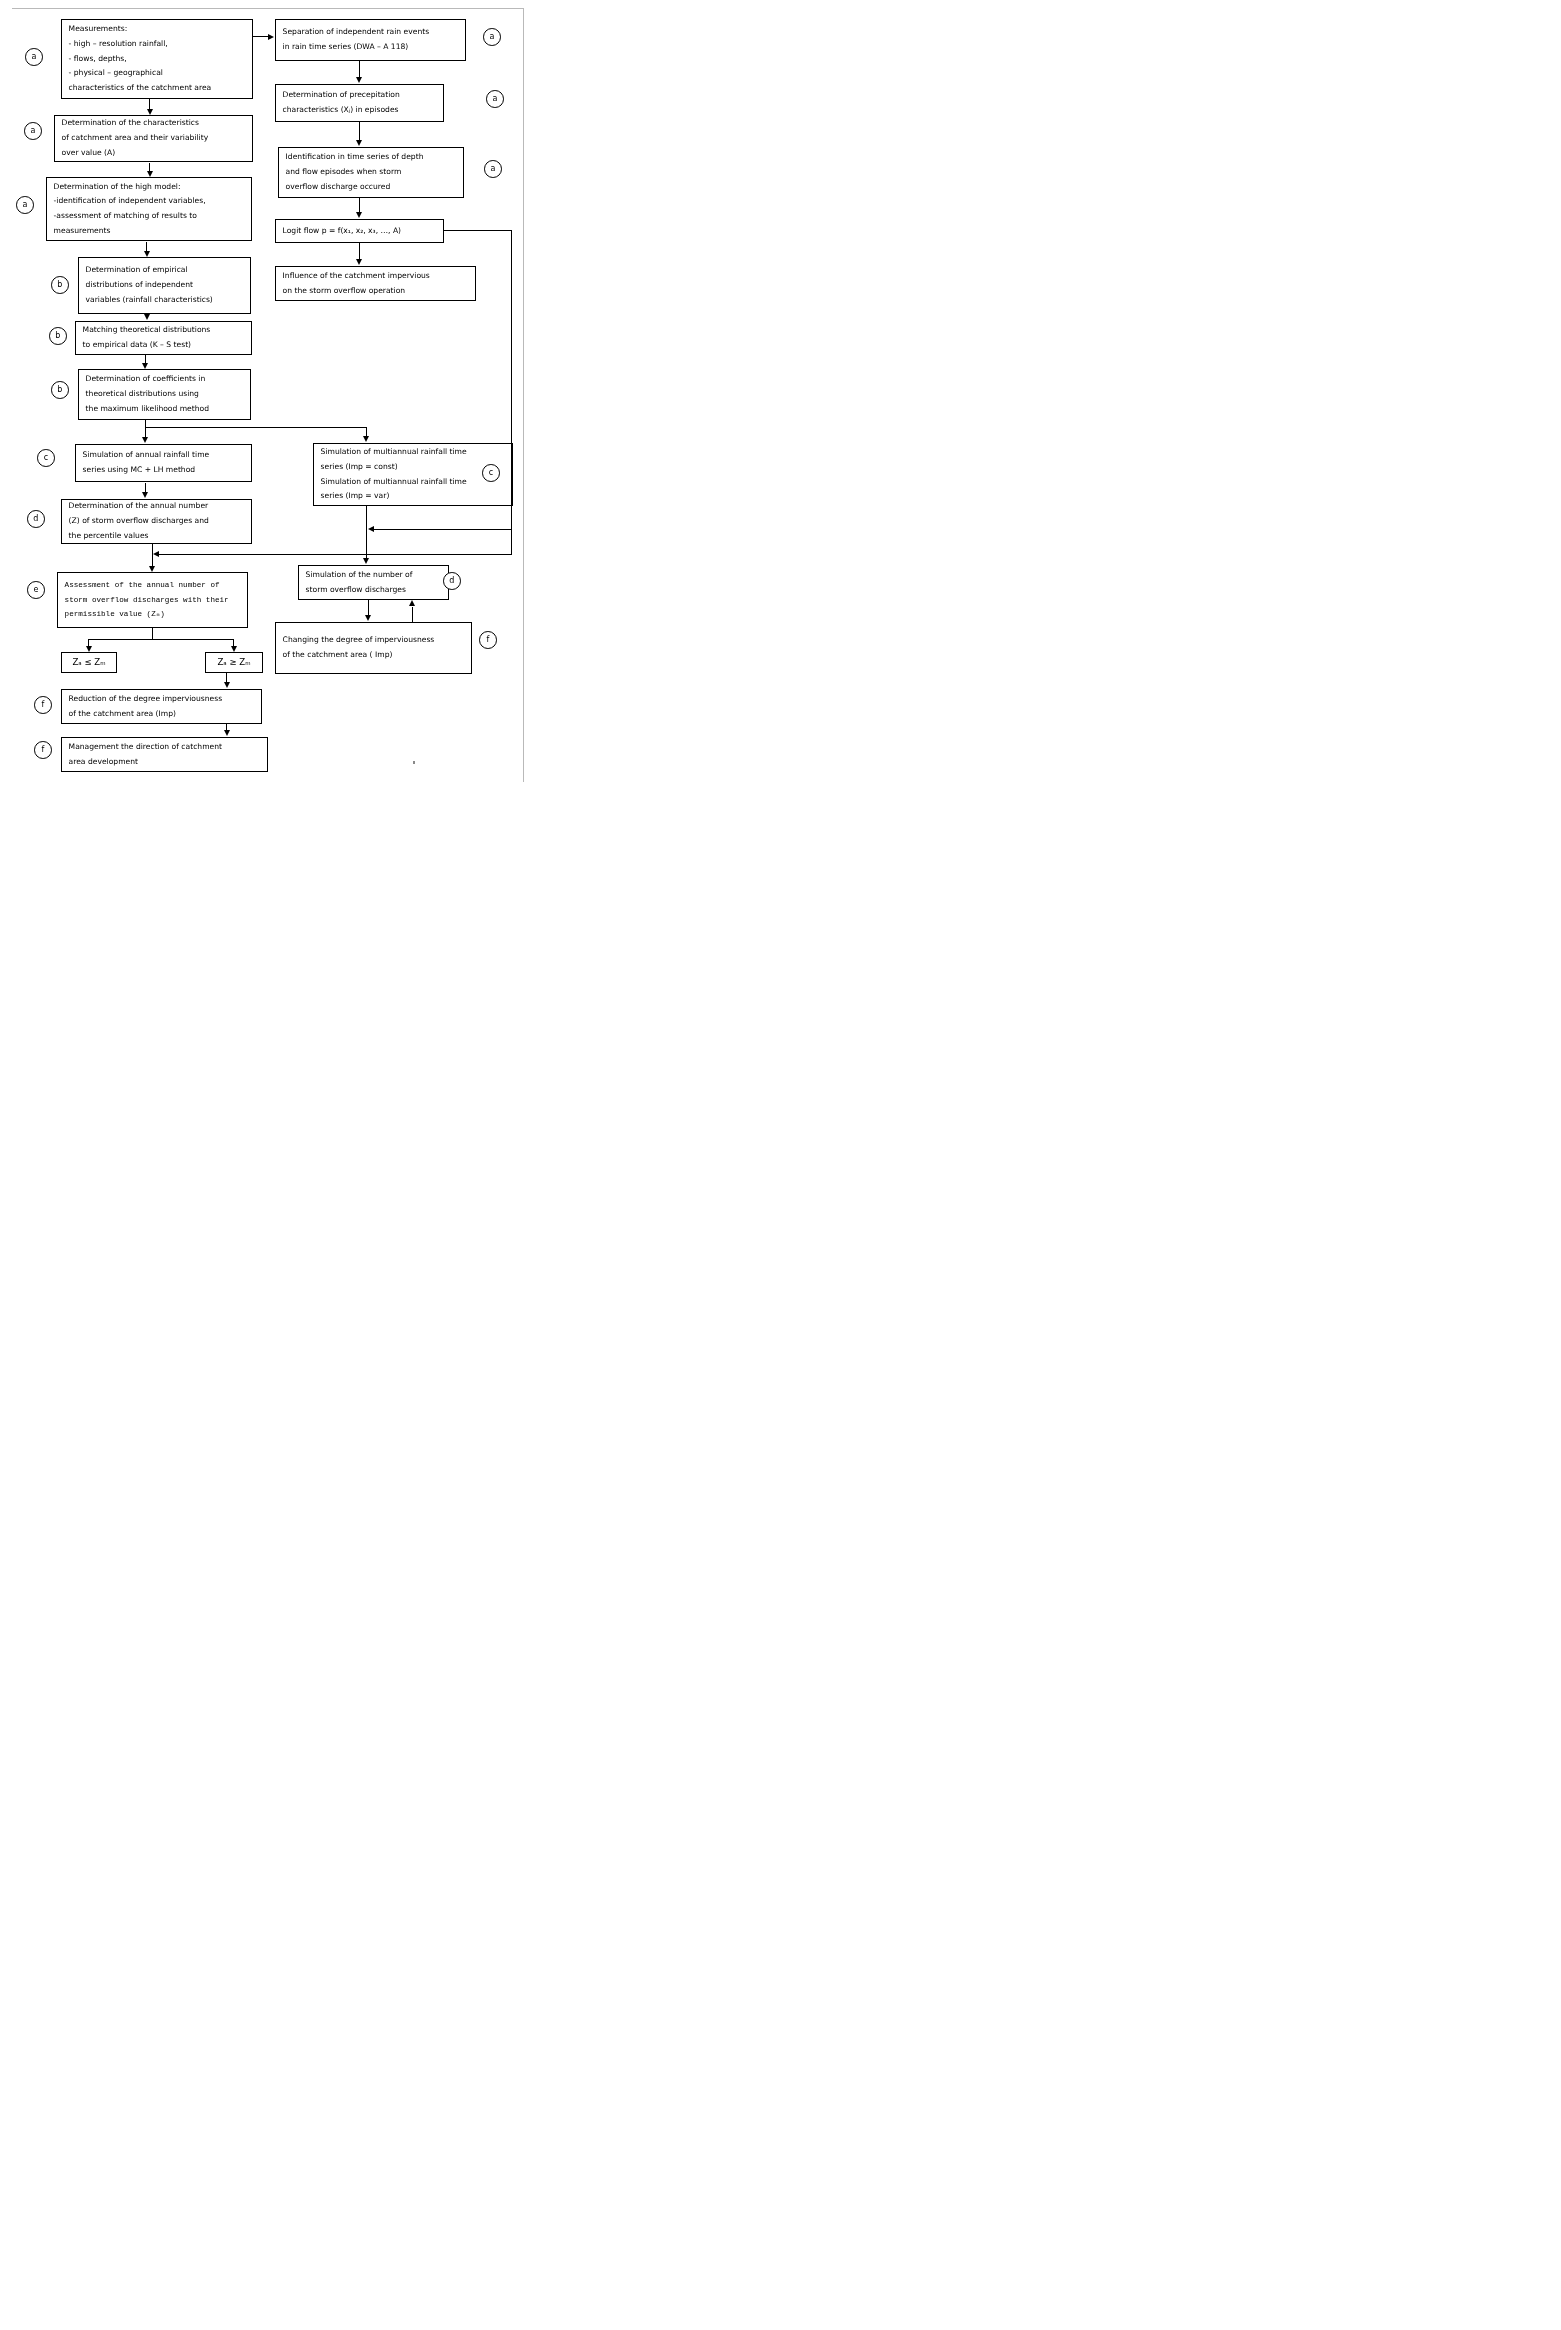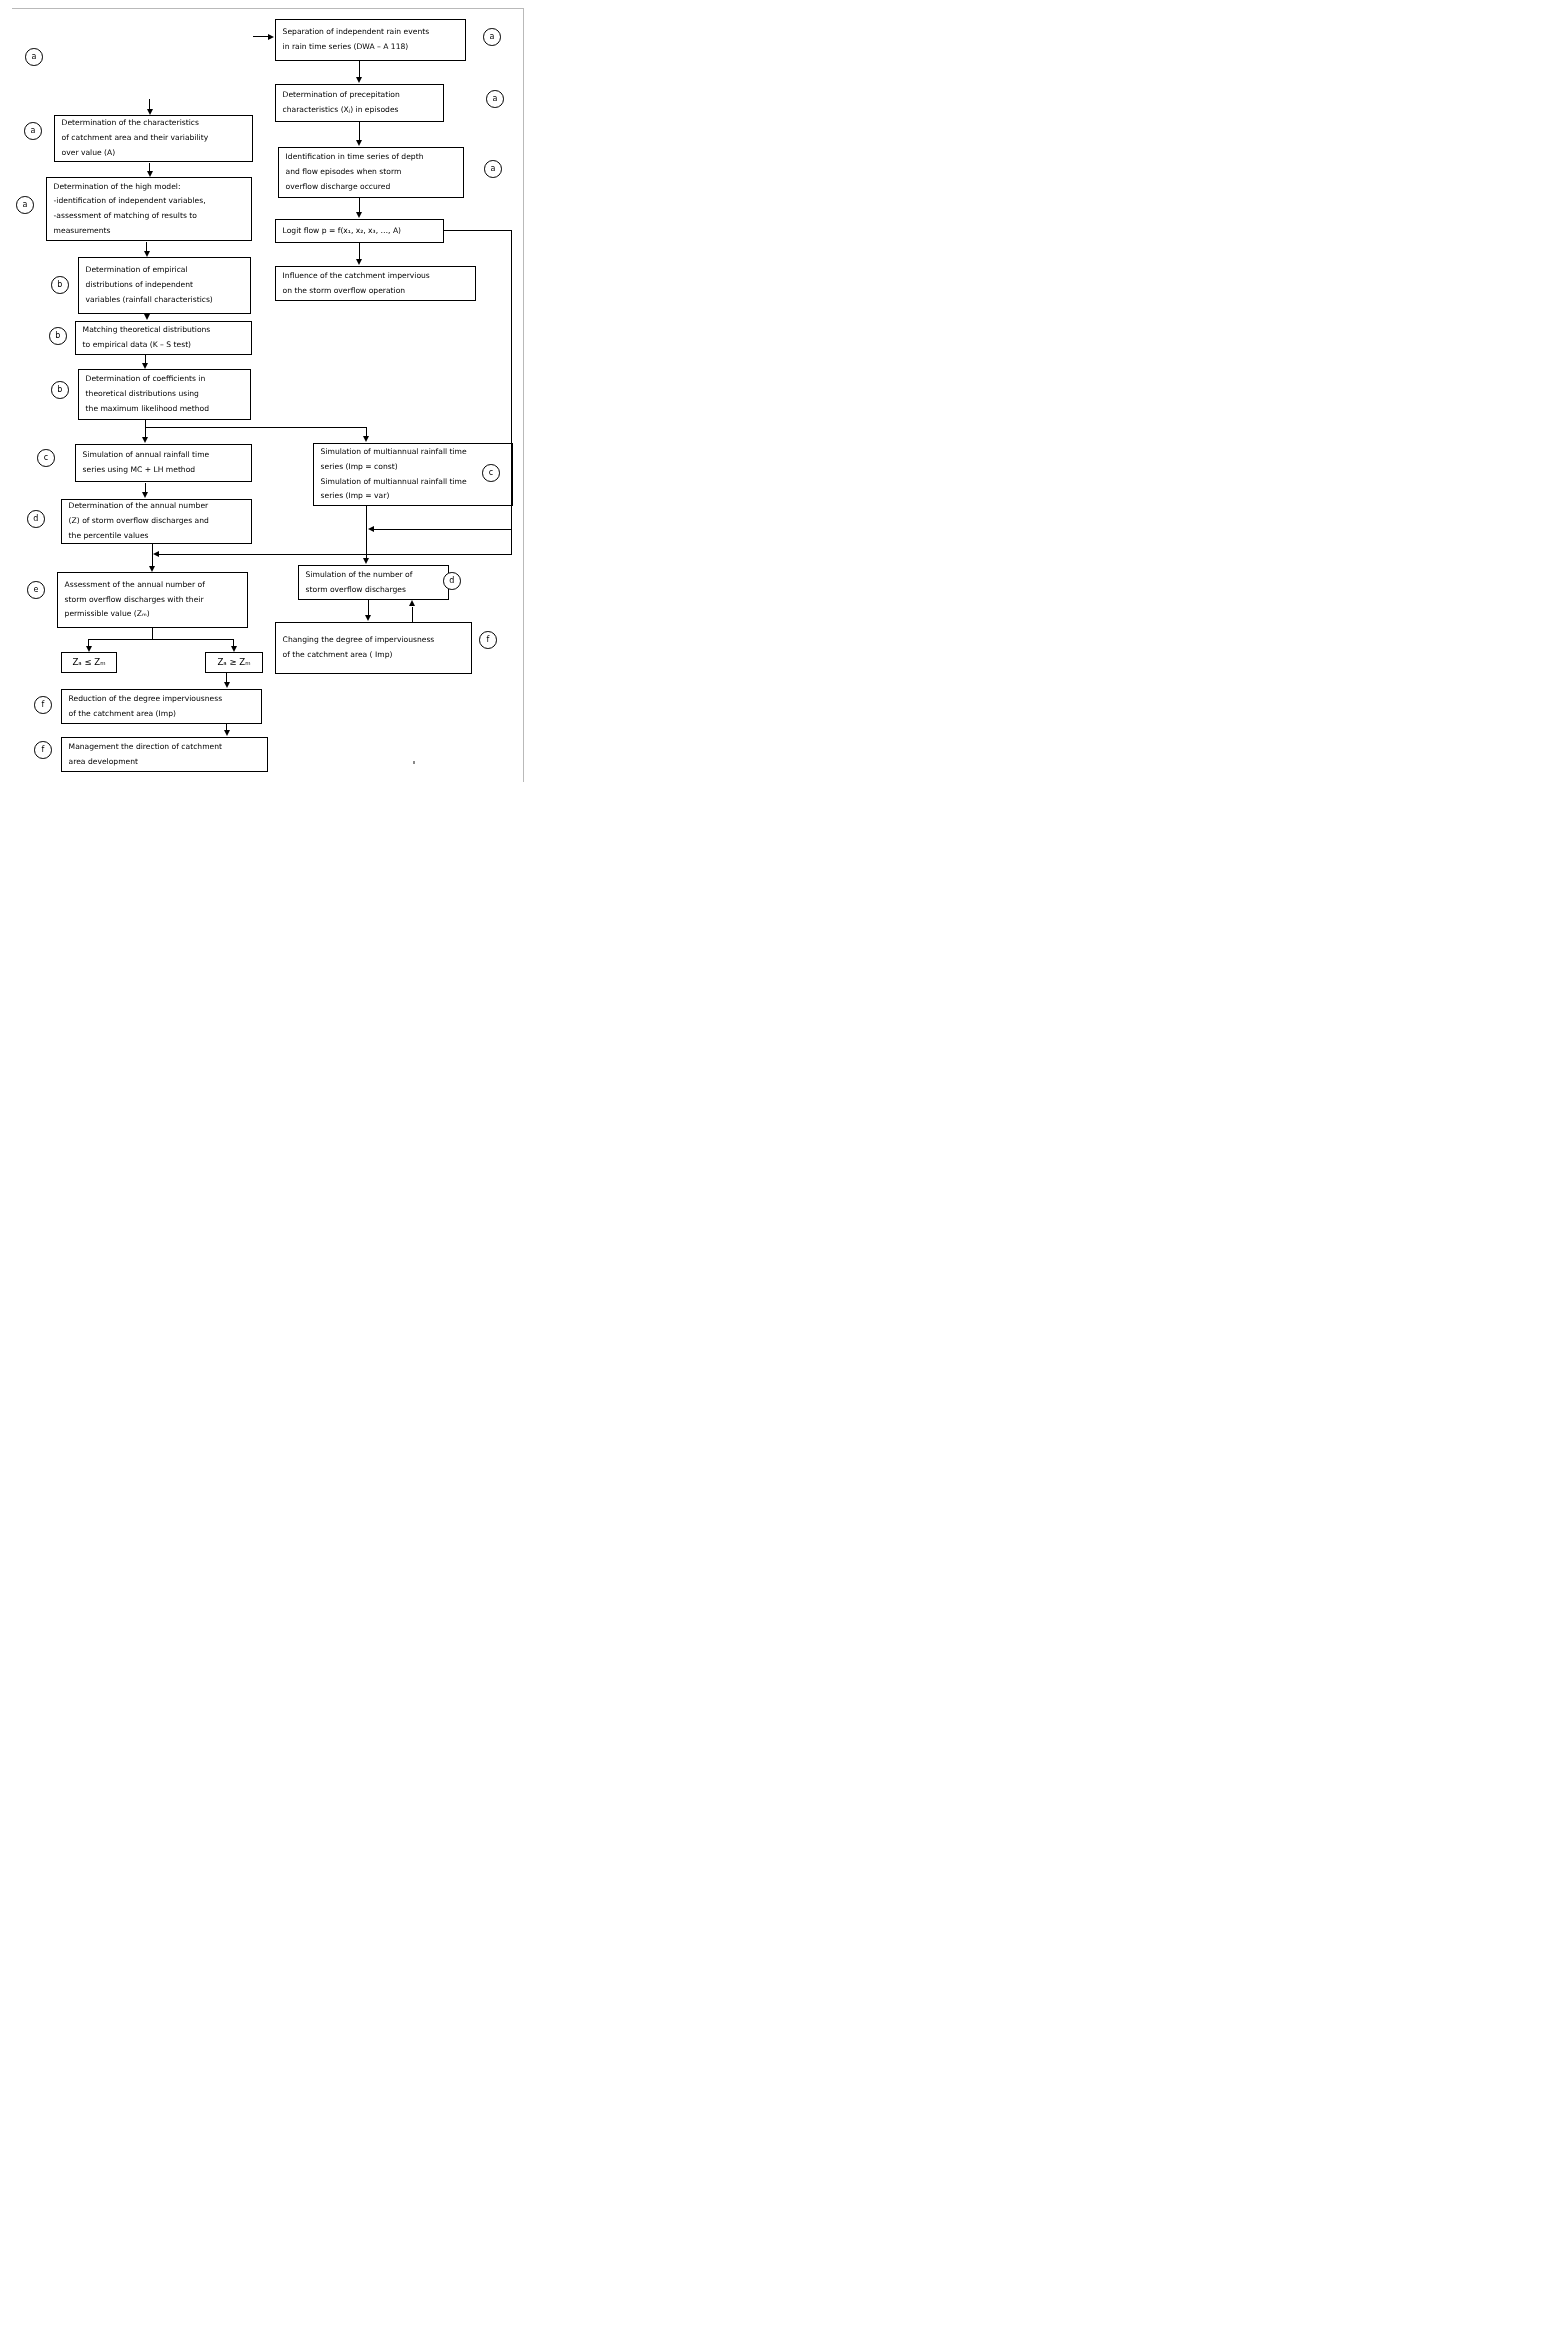--- a/index.html
+++ b/index.html
@@ -51,41 +51,46 @@
   .dot{position:absolute;width:2px;height:3px;background:#8a8a8a;}
 </style>
 </head>
 <body>
 
 <div id="canvas">
 
   <i class="hl frame" style="left:11.6px;top:8px;width:512px;"></i>
   <i class="vl frame" style="left:523px;top:8px;height:774px;"></i>
 
+  <div class="box" style="left:61px;top:19px;width:192px;height:80px;">Measurements:
+- high – resolution rainfall,
+- flows, depths,
+- physical – geographical
+characteristics of the catchment area</div>
   <div class="box" style="left:54px;top:115px;width:199px;height:47px;">Determination of the characteristics
 of catchment area and their variability
 over value (A)</div>
   <div class="box" style="left:46px;top:177px;width:206px;height:64px;">Determination of the high model:
 -identification of independent variables,
 -assessment of matching of results to
 measurements</div>
   <div class="box" style="left:78px;top:257px;width:173px;height:57px;">Determination of empirical
 distributions of independent
 variables (rainfall characteristics)</div>
   <div class="box" style="left:75px;top:321px;width:177px;height:34px;">Matching theoretical distributions
 to empirical data (K – S test)</div>
   <div class="box" style="left:78px;top:369px;width:173px;height:51px;">Determination of coefficients in
 theoretical distributions using
 the maximum likelihood method</div>
   <div class="box" style="left:75px;top:444px;width:177px;height:38px;">Simulation of annual rainfall time
 series using MC + LH method</div>
   <div class="box" style="left:61px;top:499px;width:191px;height:45px;">Determination of the annual number
 (Z) of storm overflow discharges and
 the percentile values</div>
-  <div class="box" style="left:57px;top:572px;width:191px;height:56px;">Assessment of the annual number of
+  <div class="box" style="left:57px;top:572px;width:191px;height:56px;font-family:Liberation Mono, monospace;">Assessment of the annual number of
 storm overflow discharges with their
 permissible value (Zₘ)</div>
   <div class="box small" style="left:61px;top:652px;width:56px;height:21px;">Zₐ ≤ Zₘ</div>
   <div class="box small" style="left:205px;top:652px;width:58px;height:21px;">Zₐ ≥ Zₘ</div>
   <div class="box" style="left:61px;top:689px;width:201px;height:35px;">Reduction of the degree imperviousness
 of the catchment area (Imp)</div>
   <div class="box" style="left:61px;top:737px;width:207px;height:35px;">Management the direction of catchment
 area development</div>
 
   <div class="box" style="left:275px;top:19px;width:191px;height:42px;">Separation of independent rain events

